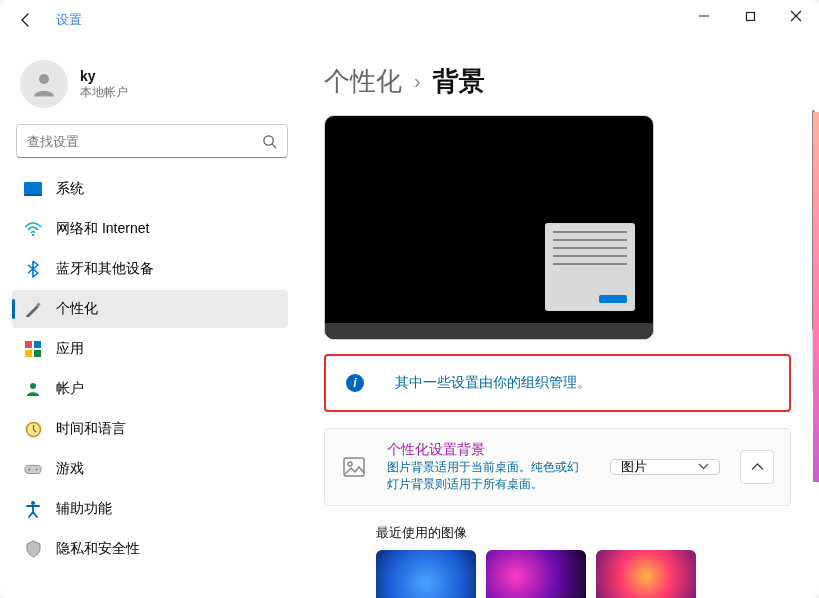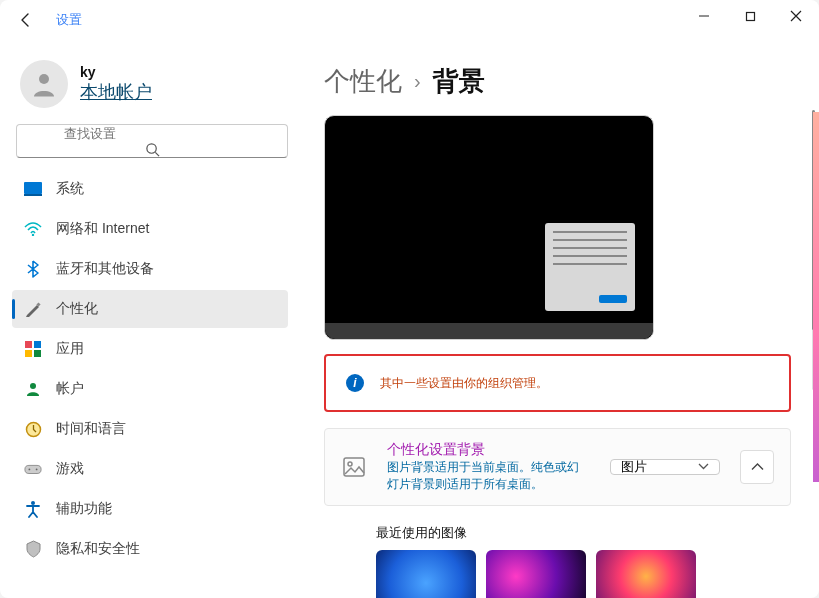--- a/index.html
+++ b/index.html
@@ -8,41 +8,41 @@
 .titlebar { height: 40px; display: flex; align-items: center; padding: 0 8px; }
 .back-btn { width: 36px; height: 36px; display: flex; align-items: center; justify-content: center; cursor: pointer; border-radius: 4px; }
 .app-title { margin-left: 12px; font-size: 13px; color: #3b82f6; }
 .win-controls { position: absolute; right: 0; top: 0; display: flex; }
 .win-control { width: 46px; height: 32px; display: flex; align-items: center; justify-content: center; cursor: pointer; }
 .main { display: flex; height: calc(598px - 40px); }
 .sidebar { width: 300px; padding: 12px 0 12px 12px; overflow-y: auto; }
 .user-row { display: flex; align-items: center; gap: 12px; padding: 8px 8px 16px 8px; }
 .avatar { width: 48px; height: 48px; border-radius: 50%; background: #e6e6e6; display: flex; align-items: center; justify-content: center; }
 .user-name { font-size: 14px; font-weight: 600; color: #111; }
-.user-sub { font-size: 18px; color: #0c4a6e; text-decoration: underline; }
-.search-box { margin: 0 12px 12px 4px; height: 34px; background: #fff; border: 1px solid #ccc; border-bottom: 1.5px solid #888; border-radius: 4px; display: flex; align-items: center; padding: 0 10px; flex-direction: column; }
+.user-sub { font-size: 12px; color: #737373; }
+.search-box { margin: 0 12px 12px 4px; height: 34px; background: #fff; border: 1px solid #ccc; border-bottom: 1.5px solid #888; border-radius: 4px; display: flex; align-items: center; padding: 0 10px; }
 .search-box input { border: none; outline: none; flex: 1; font-size: 13px; background: transparent; }
 .nav { margin-top: 8px; }
-.nav-item { display: flex; align-items: center; gap: 14px; height: 38px; padding: 0 12px; margin: 2px 12px 2px 0; border-radius: 4px; cursor: pointer; font-size: 14px; color: #404040; position: relative; }
+.nav-item { display: flex; align-items: center; gap: 14px; height: 38px; padding: 0 12px; margin: 2px 12px 2px 0; border-radius: 4px; cursor: pointer; font-size: 14px; color: #000000; position: relative; }
 .nav-item.active { background: #eaeaea; }
 .nav-item.active::before { content: ""; position: absolute; left: 0; top: 9px; bottom: 9px; width: 3px; background: #0067c0; border-radius: 2px; }
 .nav-icon { width: 18px; height: 18px; display: flex; align-items: center; justify-content: center; }
 .content { flex: 1; padding: 24px 28px 0 24px; overflow-y: auto; position: relative; }
 .breadcrumb { display: flex; align-items: center; gap: 12px; margin-bottom: 16px; }
 .bc-parent { font-size: 26px; color: #666; cursor: pointer; }
 .bc-sep { font-size: 20px; color: #888; }
 .bc-current { font-size: 26px; font-weight: 600; color: #111; font-family: Liberation Mono, monospace; }
 .preview { width: 330px; height: 225px; background: #000; border-radius: 10px; position: relative; border: 1px solid #d0d0d0; margin-bottom: 14px; }
 .preview-taskbar { position: absolute; bottom: 0; left: 0; right: 0; height: 16px; background: #3a3a3a; border-radius: 0 0 10px 10px; }
 .preview-window { position: absolute; right: 18px; bottom: 28px; width: 90px; height: 88px; background: #d8d8d8; border-radius: 3px; padding: 8px; }
 .preview-line { height: 2px; background: #888; margin-bottom: 6px; }
 .preview-accent { width: 28px; height: 8px; background: #0078d4; position: absolute; right: 8px; bottom: 8px; border-radius: 2px; }
 .info-banner { border: 2px solid #e03030; border-radius: 4px; padding: 18px 20px; display: flex; align-items: center; gap: 16px; margin-bottom: 16px; background: #fff; }
 .info-icon-circle { width: 18px; height: 18px; border-radius: 50%; background: #0067c0; color: #fff; font-size: 12px; font-weight: bold; display: flex; align-items: center; justify-content: center; font-style: italic; flex-shrink: 0; }
-.info-text { font-size: 12px; color: #c2410c; }
+.info-text { font-size: 14px; color: #0369a1; margin-left: 15px; }
 .setting-card { border: 1px solid #e5e5e5; border-radius: 4px; padding: 12px 16px; display: flex; align-items: center; gap: 20px; background: #fbfbfb; margin-bottom: 18px; }
 .setting-icon { width: 26px; height: 26px; display: flex; align-items: center; justify-content: center; color: #888; flex-shrink: 0; }
 .setting-text { flex: 1; }
 .setting-title { font-size: 14px; color: #a21caf; }
 .setting-desc { font-size: 12px; color: #0369a1; line-height: 1.4; max-width: 200px; }
 .dropdown { width: 110px; height: 16px; border: 1px solid #ccc; border-radius: 4px; background: #fff; display: flex; align-items: center; justify-content: space-between; padding: 0 10px; font-size: 13px; cursor: pointer; }
 .expand-btn { width: 34px; height: 34px; display: flex; align-items: center; justify-content: center; border: 1px solid #ddd; border-radius: 4px; cursor: pointer; background: #fff; }
 .recent-label { font-size: 13px; color: #111; margin: 0 0 8px 52px; }
 .thumbs { display: flex; gap: 10px; margin-left: 52px; }
 .thumb { width: 100px; height: 66px; border-radius: 6px; cursor: pointer; }

